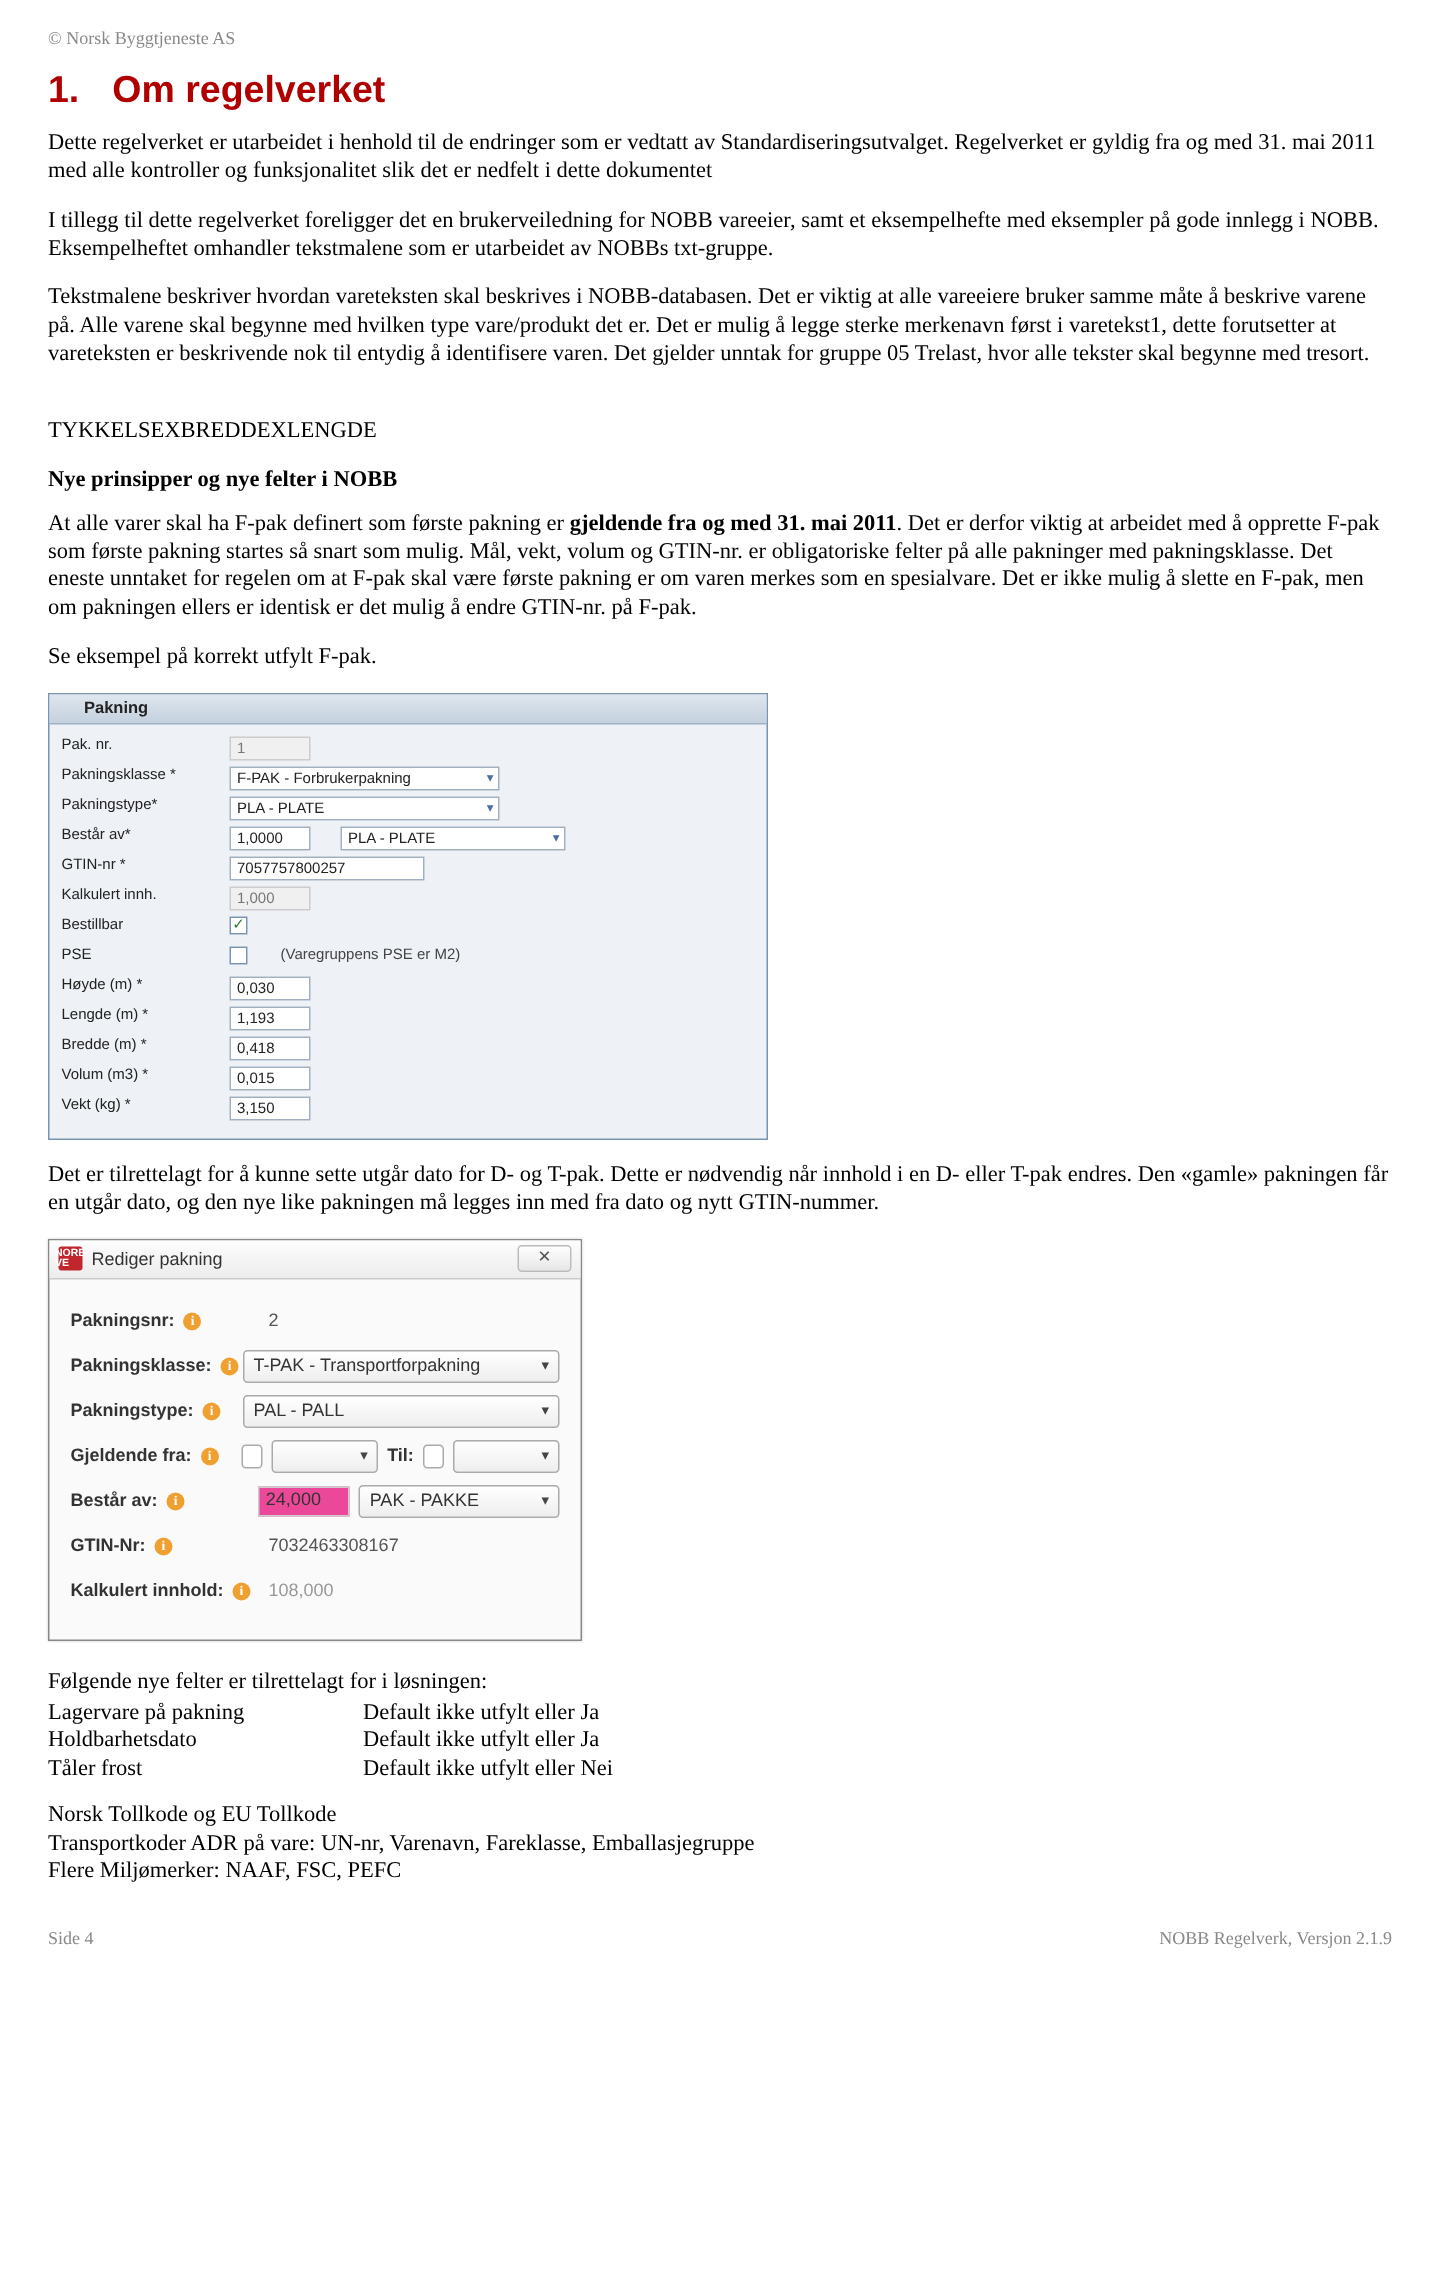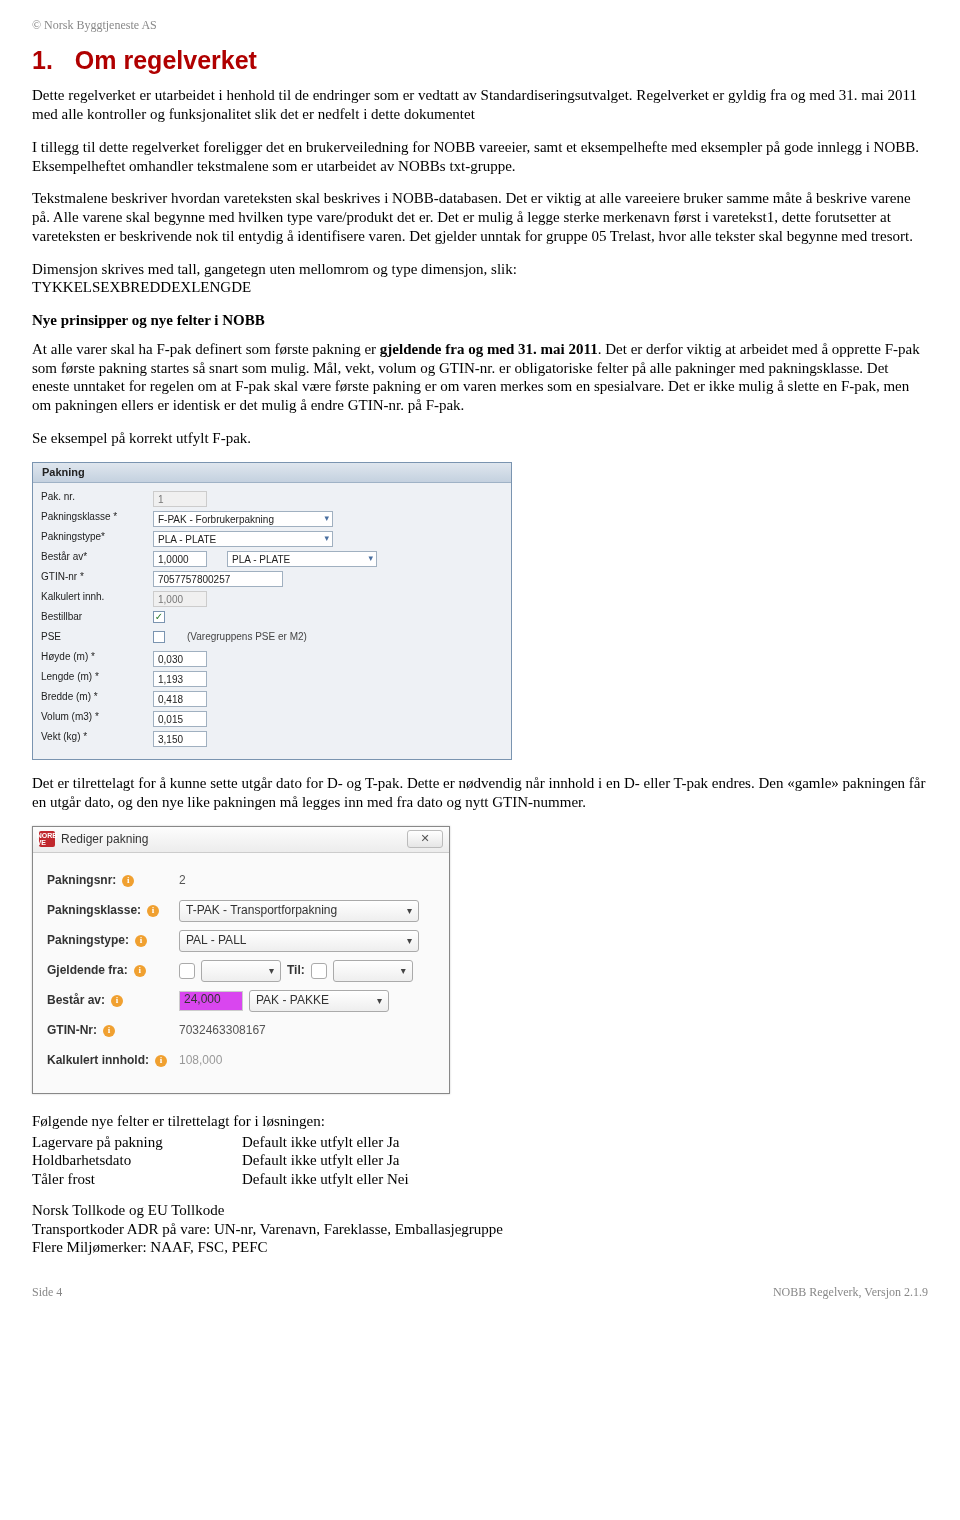--- a/index.html
+++ b/index.html
@@ -36,21 +36,21 @@
     border: 1px solid #7a94b0;
     background: #eef1f5;
     font-family: Tahoma, Arial, sans-serif;
     font-size: 10px;
     color: #222;
     margin: 6px 0 14px 0;
   }
   .form1-title {
     background: linear-gradient(#dfe6ee, #c4d1df);
     border-bottom: 1px solid #9fb2c6;
-    padding: 3px 9px;
+    padding: 3px 23px;
     font-weight: bold;
     font-size: 11px;
   }
   .form1-body { padding: 6px 8px 8px 8px; }
   .form1-row {
     display: flex;
     align-items: flex-start;
     margin: 2px 0;
     height: 18px;
     gap: 16px;
@@ -73,21 +73,21 @@
   .form1-num { width: 54px; }
   .form1-check {
     width:12px; height:12px; border:1px solid #7a94b0; background:#fff;
     display:inline-block; text-align:center; line-height:10px; font-size:10px;
     vertical-align: middle;
   }
   .form1-note { color:#444; margin-left:6px; }
 
   
   .dialog2 {
-    width: 418px;
+    width: 356px;
     border: 1px solid #888;
     background: #fafafa;
     font-family: "Segoe UI", Tahoma, Arial, sans-serif;
     font-size: 12px;
     color: #333;
     margin: 10px 0 18px 0;
     box-shadow: 0 0 2px rgba(0,0,0,.2);
   }
   .dialog2-titlebar {
     display:flex; align-items:center; justify-content:space-between;
@@ -120,21 +120,21 @@
     font-family: Georgia, serif;
   }
   .dialog2-dd {
     width:240px; height:22px; border:1px solid #aaa; border-radius:3px;
     background:linear-gradient(#fff,#eee); display:flex; align-items:center;
     padding:0 6px; position:relative; font-size:12px;
   }
   .dialog2-dd::after { content:"▾"; position:absolute; right:6px; color:#444; font-size:10px; }
   .dialog2-dd.small { width:80px; }
   .dialog2-check { width:16px; height:16px; border:1px solid #aaa; background:#fff; border-radius:3px; display:inline-block; }
-  .dialog2-input { height:20px; border:1px solid #ccc; background:#d946ef; padding:0 4px; font-size:12px; }
+  .dialog2-input { height:20px; border:1px solid #ccc; background:#ec4899; padding:0 4px; font-size:12px; }
   .dialog2-input.num { width:64px; text-align:left; }
   .dialog2-plain { color:#555; }
 
   
   .fields-table { display:table; border-collapse:collapse; margin: 2px 0 12px 0; }
   .fields-row { display:table-row; }
   .fields-cell { display:table-cell; padding: 0 12px 0 0; }
   .fields-cell:first-child { width: 210px; }
 
   .footer {
@@ -148,21 +148,21 @@
 <div class="header">© Norsk Byggtjeneste AS</div>
 
 <h1>
   <span class="num">1.</span><span>Om regelverket</span>
 </h1>
 
 <p>Dette regelverket er utarbeidet i henhold til de endringer som er vedtatt av Standardiseringsutvalget. Regelverket er gyldig fra og med 31. mai 2011 med alle kontroller og funksjonalitet slik det er nedfelt i dette dokumentet</p>
 <p>I tillegg til dette regelverket foreligger det en brukerveiledning for NOBB vareeier, samt et eksempelhefte med eksempler på gode innlegg i NOBB. Eksempelheftet omhandler tekstmalene som er utarbeidet av NOBBs txt-gruppe.</p>
 <p>Tekstmalene beskriver hvordan vareteksten skal beskrives i NOBB-databasen. Det er viktig at alle vareeiere bruker samme måte å beskrive varene på. Alle varene skal begynne med hvilken type vare/produkt det er. Det er mulig å legge sterke merkenavn først i varetekst1, dette forutsetter at vareteksten er beskrivende nok til entydig å identifisere varen. Det gjelder unntak for gruppe 05 Trelast, hvor alle tekster skal begynne med tresort.</p>
 <p>
-  <span>Dimensjon skrives med tall, gangetegn uten mellomrom og type dimensjon, slik:</span><br>
+  <br>
   <span>TYKKELSEXBREDDEXLENGDE</span>
 </p>
 
 <div class="section">
   <div class="bold">Nye prinsipper og nye felter i NOBB</div>
   <p style="margin-top:10px">
     <span>At alle varer skal ha F-pak definert som første pakning er </span><span class="bold">gjeldende fra og med 31. mai 2011</span><span>. Det er derfor viktig at arbeidet med å opprette F-pak som første pakning startes så snart som mulig. Mål, vekt, volum og GTIN-nr. er obligatoriske felter på alle pakninger med pakningsklasse. Det eneste unntaket for regelen om at F-pak skal være første pakning er om varen merkes som en spesialvare. Det er ikke mulig å slette en F-pak, men om pakningen ellers er identisk er det mulig å endre GTIN-nr. på F-pak.</span>
   </p>
 </div>
 

